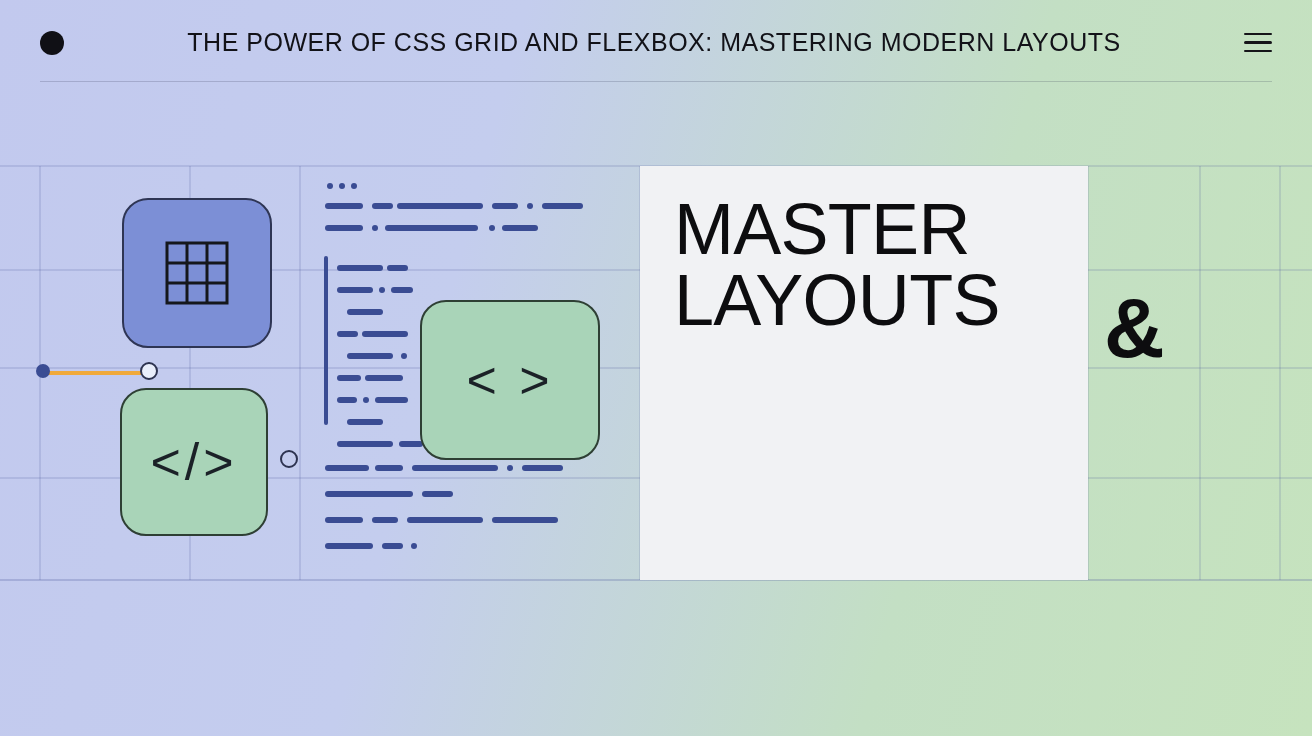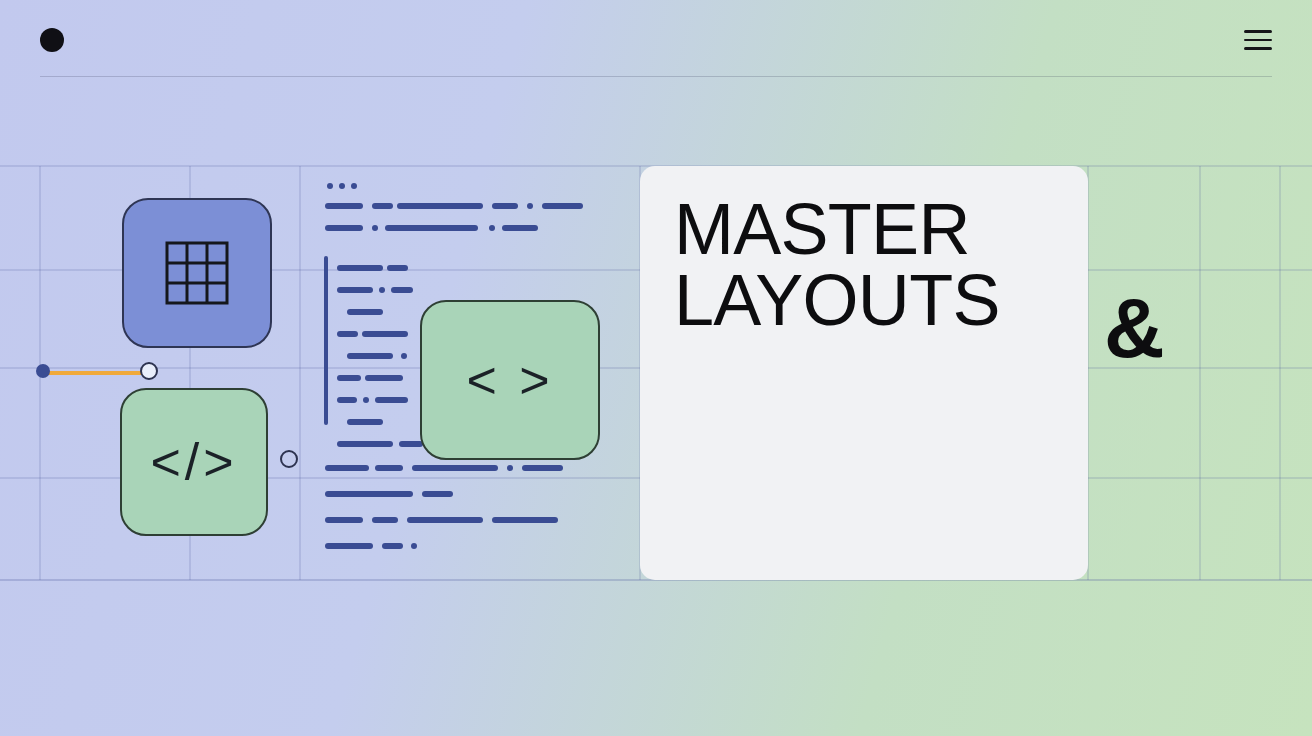--- a/index.html
+++ b/index.html
@@ -61,34 +61,35 @@
   
   .codebits{ position:absolute; left:320px; top:8px; width:300px; height:420px; }
   .codebits svg line, .codebits svg circle{ stroke:#3a4c93; stroke-linecap:round;}
   .codebits svg line{ stroke-width:6;}
   .codebits svg .thin{ stroke-width:4;}
   .codebits svg circle{ fill:#3a4c93; stroke:none;}
 
   
   .panel{
     position:absolute; left:640px; top:6px; width:448px; height:414px;
-    background:#f1f2f4; padding:28px 34px 20px 34px;border-radius:15px;
+    background:#f1f2f4; padding:28px 34px 20px 34px;
   }
   .panel .line{ font-size:72px; line-height:.98; color:#0d0d0f; letter-spacing:-0.01em;}
   .panel .light{ font-weight:300;}
   .panel .heavy{ font-weight:800;}
   .amp{
     position:absolute; left:1104px; top:120px; font-size:84px; font-weight:800; color:#0d0d0f;
   }
 </style>
 </head>
 <body>
 
 <div class="header">
   <div class="logo-dot"></div>
+  <div class="page-title">THE POWER OF CSS GRID AND FLEXBOX: MASTERING MODERN LAYOUTS</div>
   <div class="burger">
     <span></span>
     <span></span>
     <span></span>
   </div>
 </div>
 
 <div class="stage">
 
   <svg class="gridlines" width="1312" height="440" style="position:absolute;left:0;top:0">

